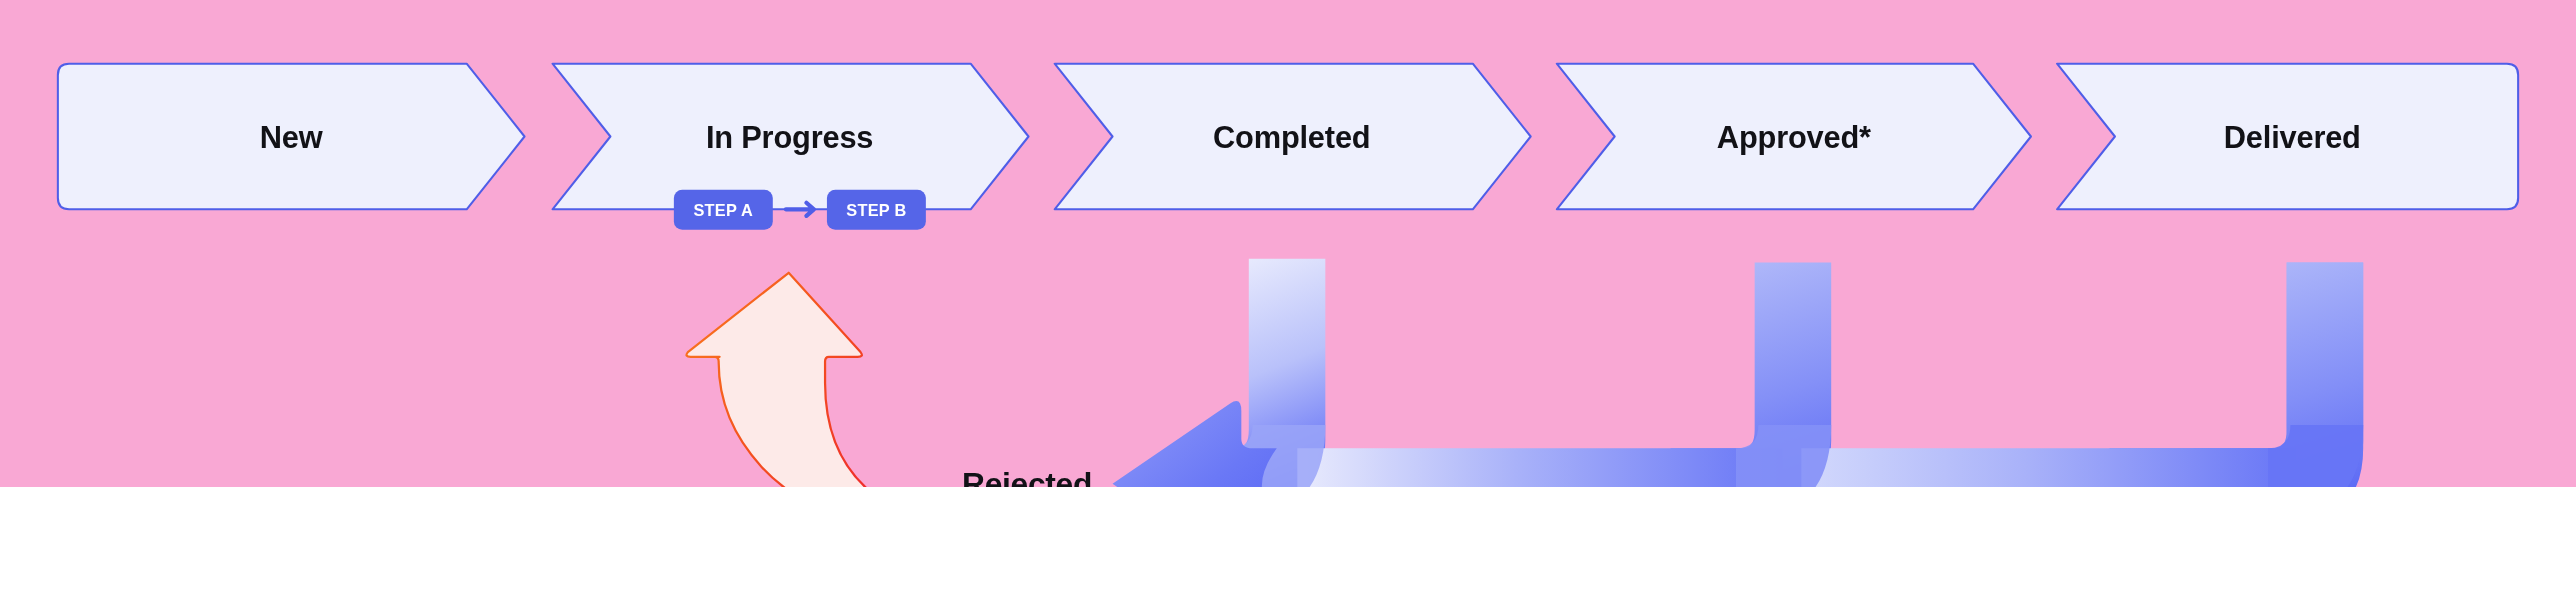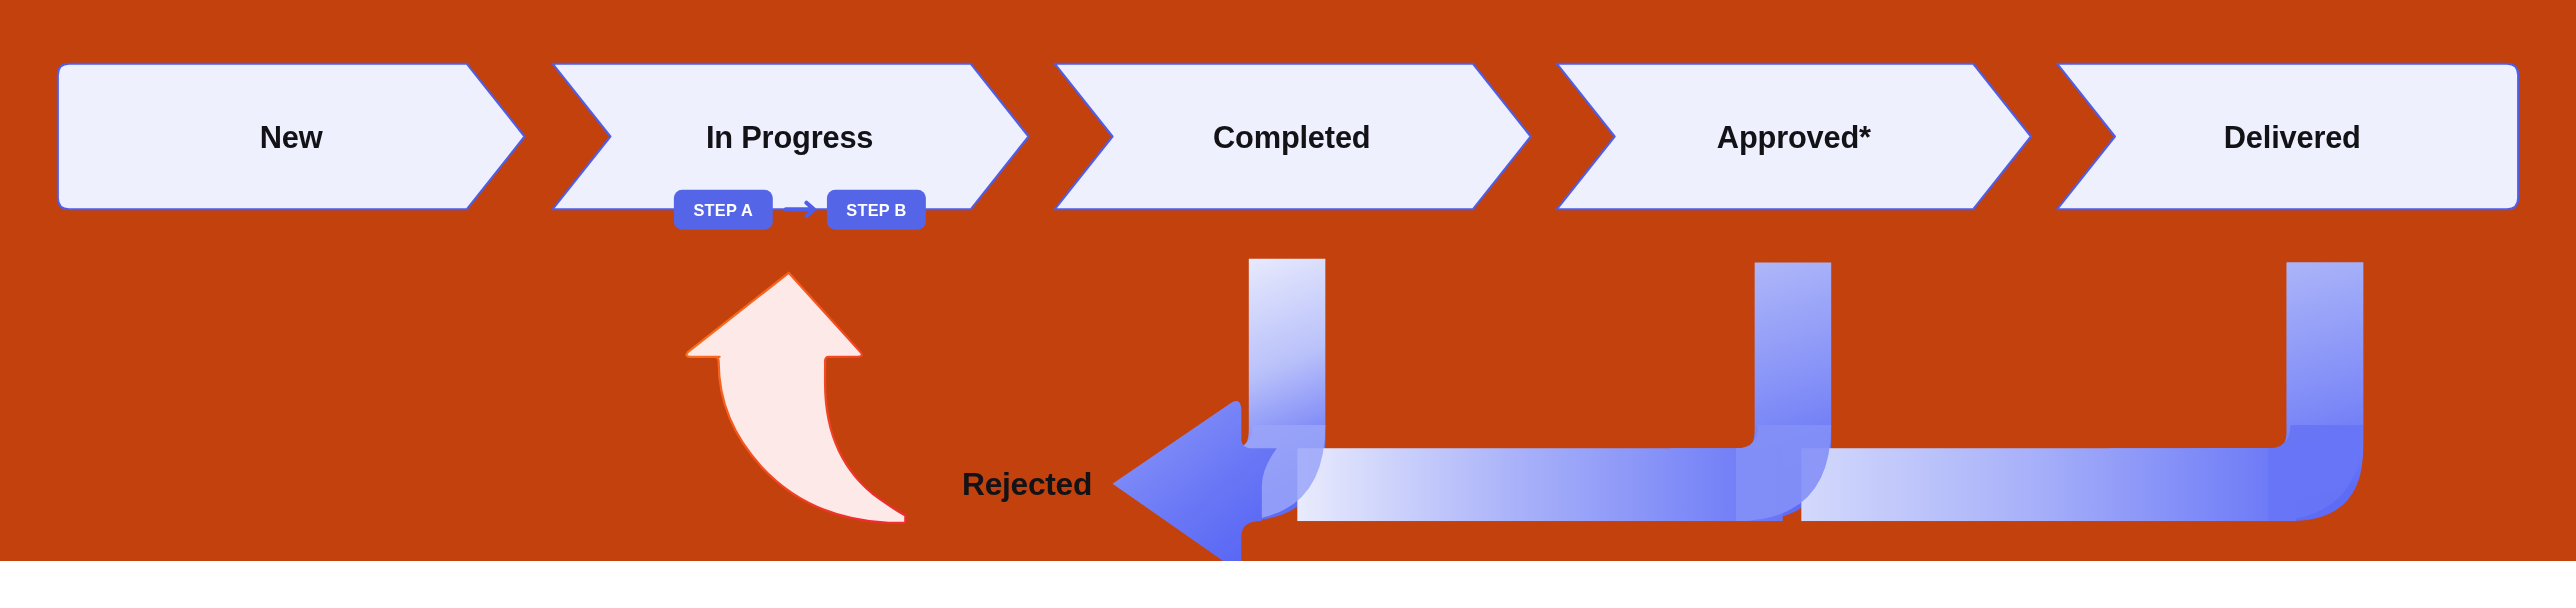--- a/index.html
+++ b/index.html
@@ -8,22 +8,22 @@
     padding: 0;
     background: #ffffff;
   }
   body {
     font-family: "Liberation Sans", sans-serif;
     -webkit-font-smoothing: antialiased;
   }
   #stage {
     position: relative;
     width: 2576px;
-    height: 561px;
-    background: #c2410c;
+    height: 487px;
+    background: #f9a8d4;
     overflow: hidden;
   }
   #diagram-svg {
     position: absolute;
     left: 0;
     top: 0;
     width: 2576px;
     height: 609px;
     display: block;
   }

